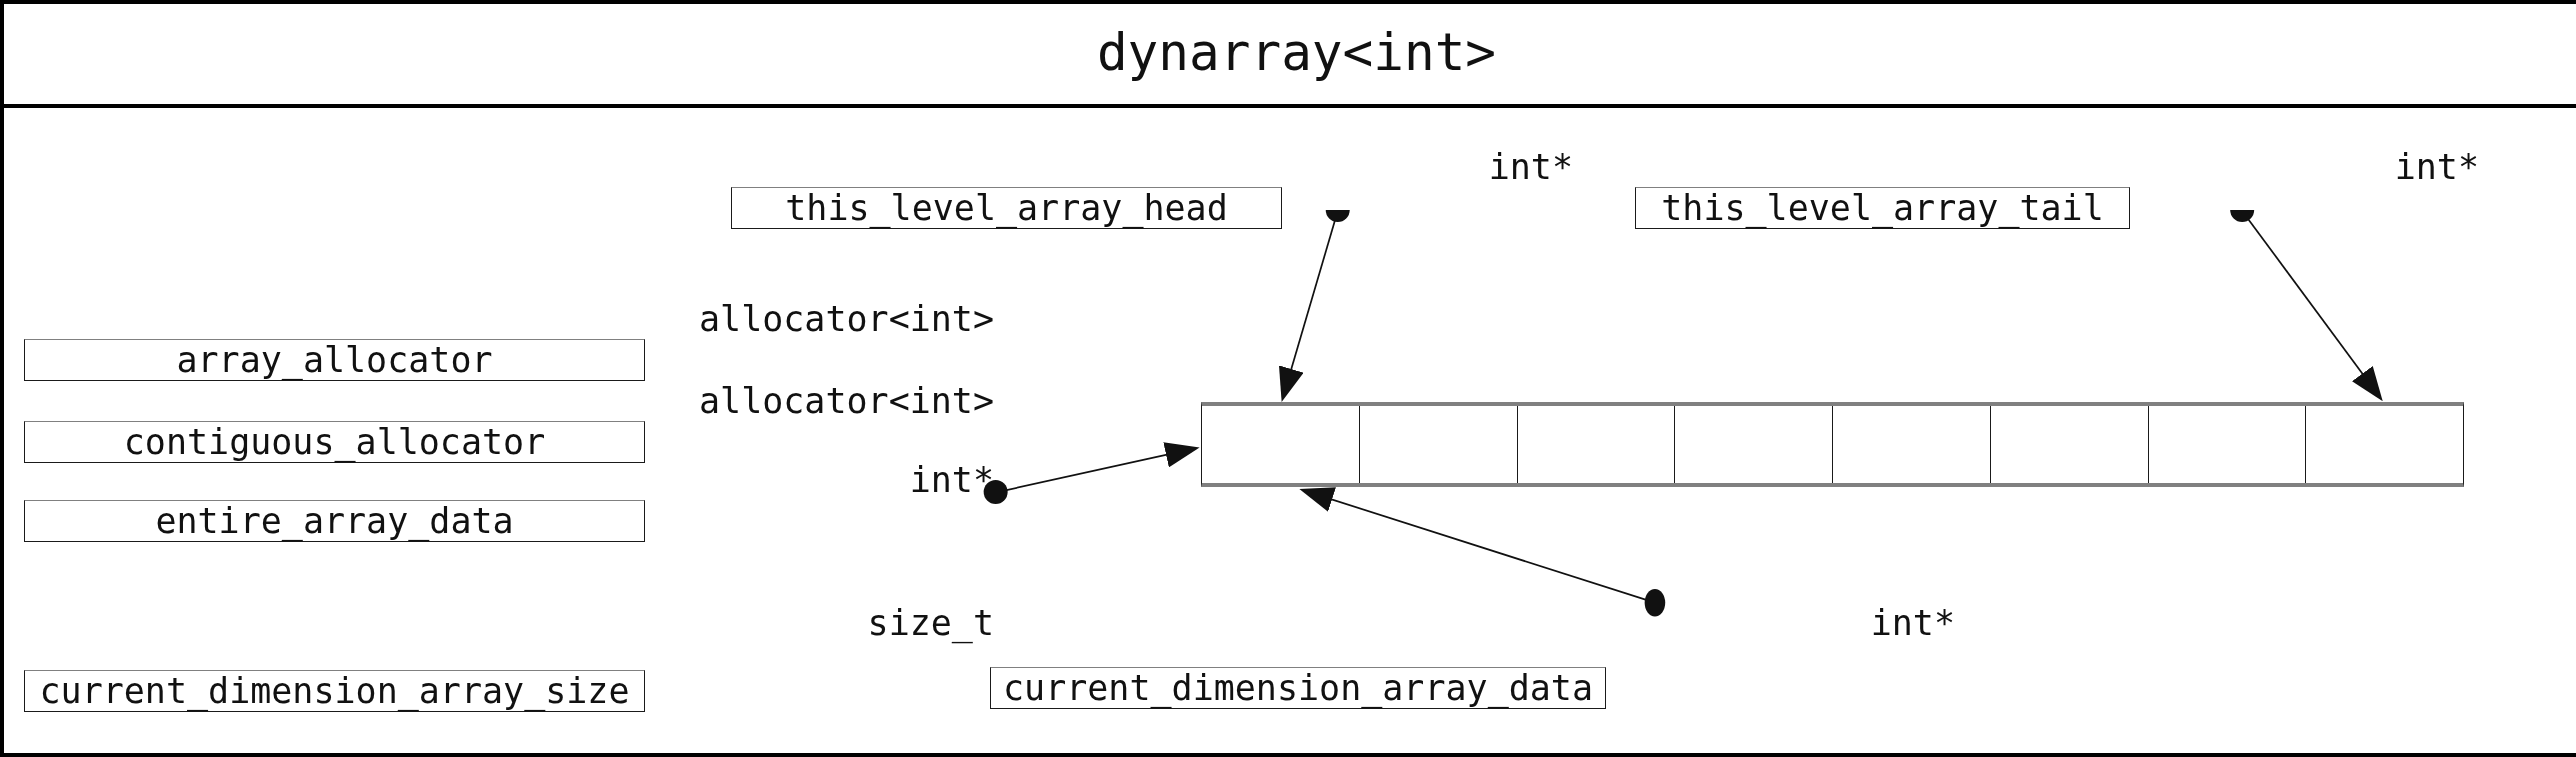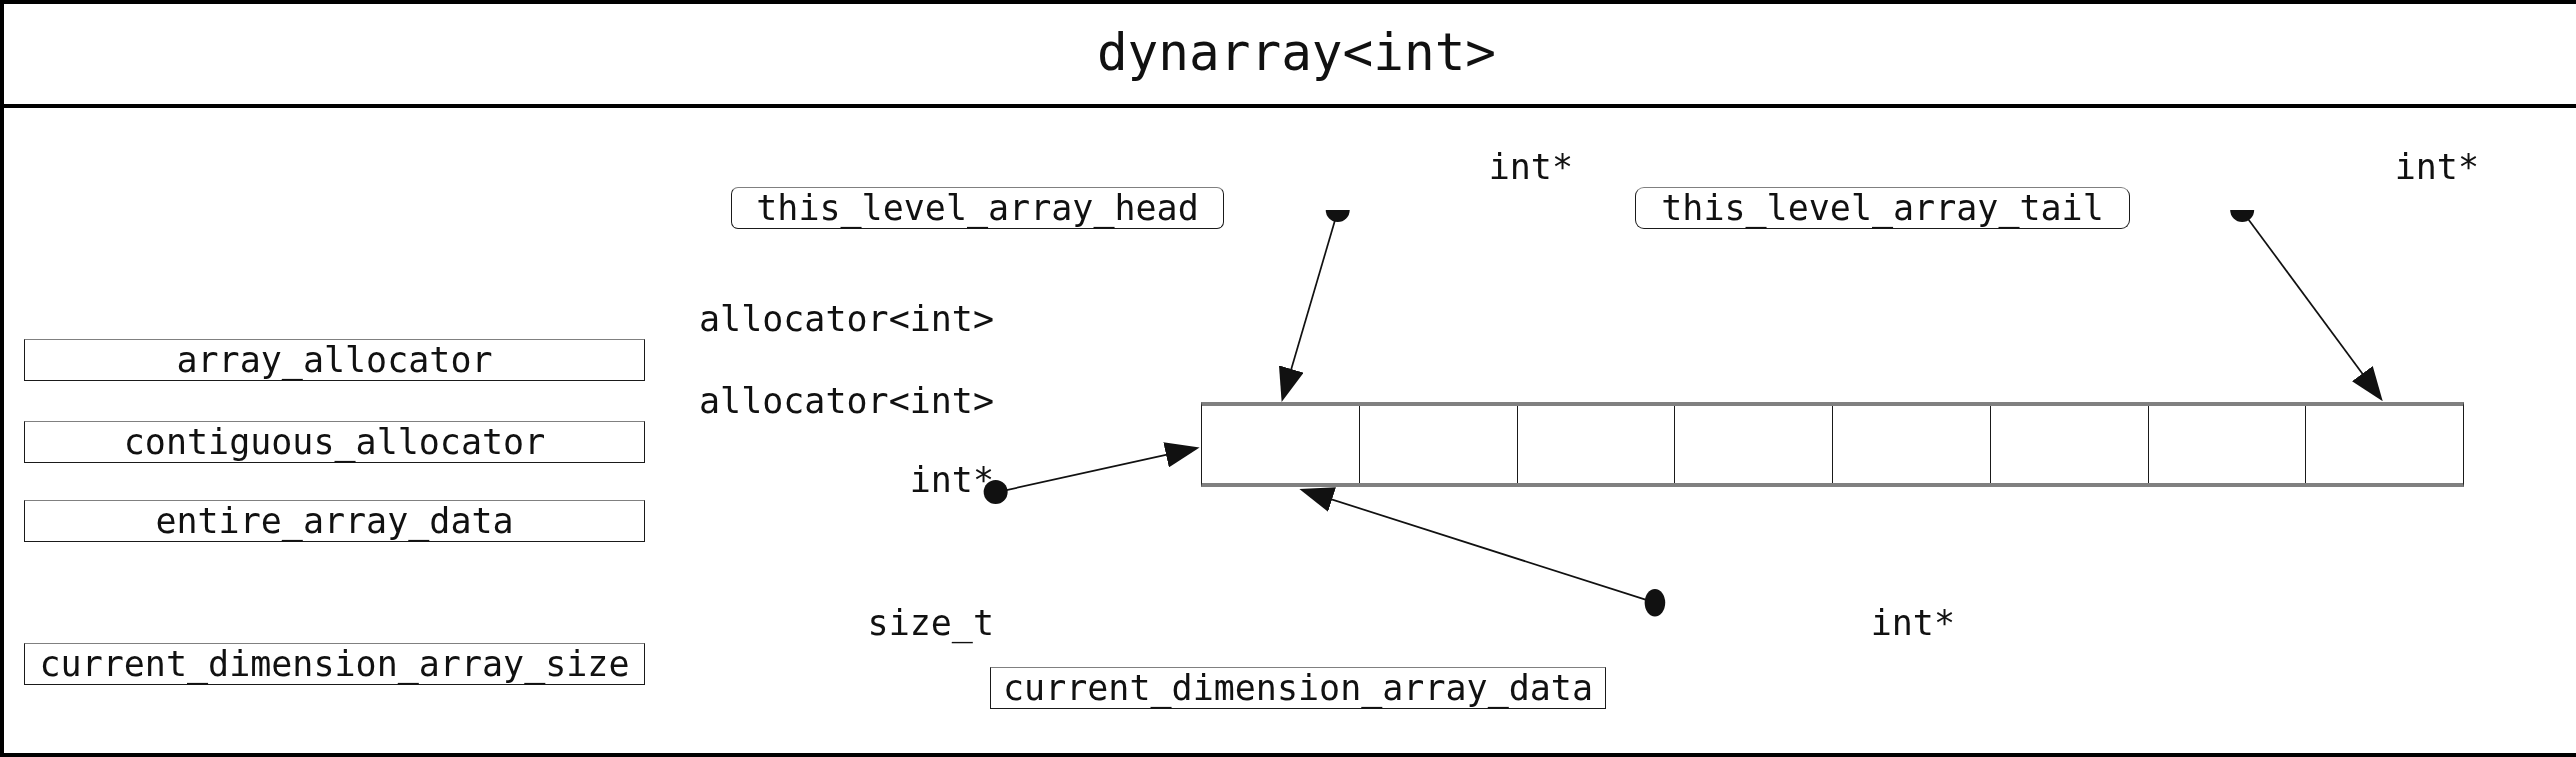--- a/index.html
+++ b/index.html
@@ -100,46 +100,46 @@
 <div class="stage">
 
   <div class="outer-frame"></div>
 
   <div class="titlebar">
     <span class="title-text">dynarray&lt;int&gt;</span>
   </div>
 
   <div class="field" style="left:731px; top:147px; width:853px; height:61px;">
     <span class="ftype">int*</span>
-    <div class="fbox" style="width:493px;border-radius:7px;">this_level_array_head</div>
+    <div class="fbox" style="width:551px;">this_level_array_head</div>
   </div>
 
   <div class="field" style="left:1635px; top:147px; width:855px; height:61px;">
     <span class="ftype">int*</span>
-    <div class="fbox" style="width:495px;border-radius:9px;">this_level_array_tail</div>
+    <div class="fbox" style="width:495px;">this_level_array_tail</div>
   </div>
 
   <div class="field" style="left:24px; top:299px; width:981px; height:61px;">
     <span class="ftype">allocator&lt;int&gt;</span>
     <div class="fbox" style="width:621px;">array_allocator</div>
   </div>
 
   <div class="field" style="left:24px; top:381px; width:981px; height:61px;">
     <span class="ftype">allocator&lt;int&gt;</span>
     <div class="fbox" style="width:621px;text-align:center;">contiguous_allocator</div>
   </div>
 
   <div class="field" style="left:24px; top:460px; width:981px; height:61px;">
     <span class="ftype">int*</span>
     <div class="fbox" style="width:621px;">entire_array_data</div>
   </div>
 
   <div class="field" style="left:24px; top:603px; width:981px; height:63px;">
     <span class="ftype">size_t</span>
-    <div class="fbox" style="width:621px;">current_dimension_array_size</div>
+    <div class="fbox" style="width:621px;margin-top:27px;">current_dimension_array_size</div>
   </div>
 
   <div class="field" style="left:990px; top:603px; width:976px; height:63px;">
     <span class="ftype">int*</span>
     <div class="fbox" style="width:616px;margin-top:24px;">current_dimension_array_data</div>
   </div>
 
   <div class="array">
       <div class="cell"></div>
       <div class="cell"></div>

